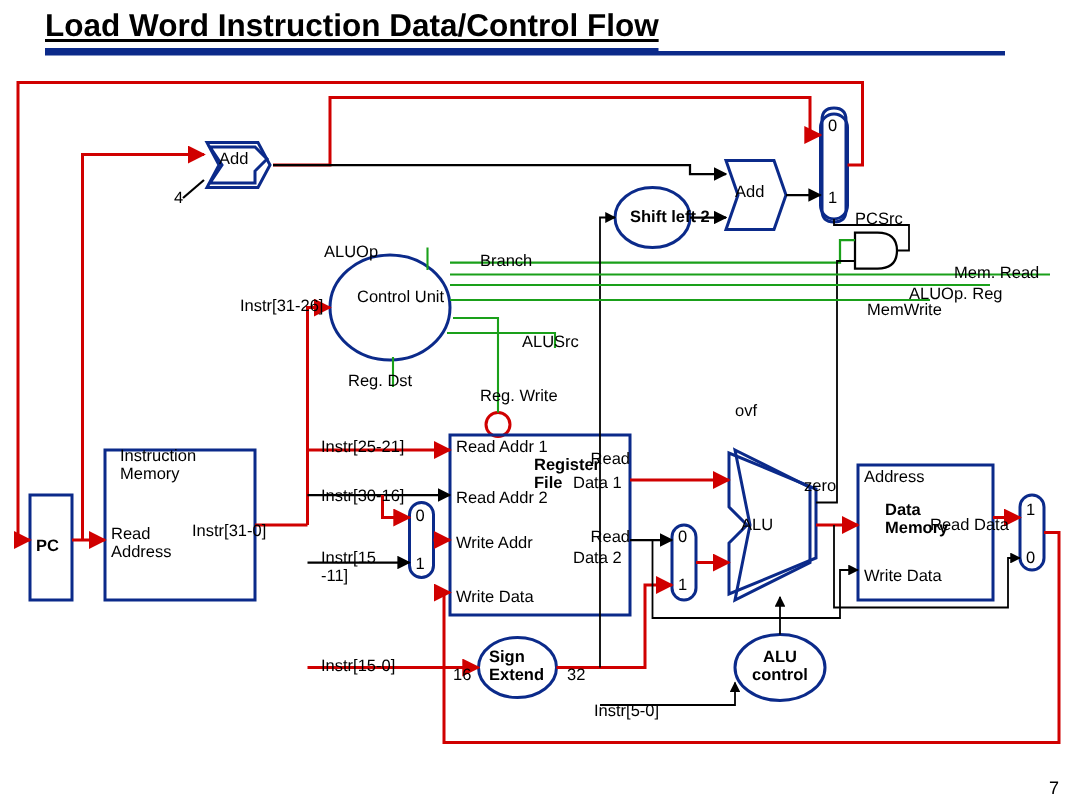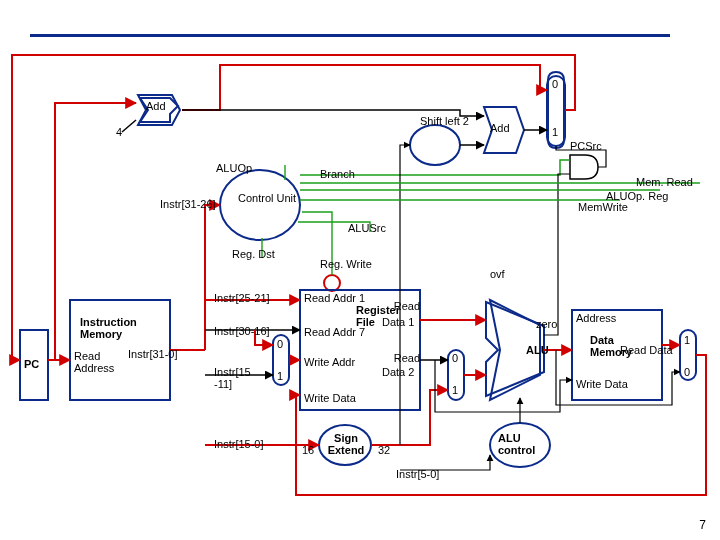--- a/index.html
+++ b/index.html
@@ -47,20 +47,21 @@
     right: 14px;
     bottom: 8px;
     font-size: 12px;
     color: #000;
   }
 </style>
 </head>
 <body>
 
 <div class="page">
+  <div class="title">Load Word Instruction Data/Control Flow</div>
   <div class="title-underline"></div>
 
   <svg width="720" height="540">
 
     <defs>
       <marker id="arr-blk" viewBox="0 0 10 10" refX="9" refY="5" markerWidth="6" markerHeight="6" orient="auto">
         <path d="M0 0 L10 5 L0 10 z" fill="#000"></path>
       </marker>
       <marker id="arr-red" viewBox="0 0 10 10" refX="9" refY="5" markerWidth="6" markerHeight="6" orient="auto">
         <path d="M0 0 L10 5 L0 10 z" fill="#d00000"></path>
@@ -170,75 +171,75 @@
     <path d="M300 190 L660 190" stroke="#1aa01a" stroke-width="1.4" fill="none"></path>
     <path d="M300 183 L700 183" stroke="#1aa01a" stroke-width="1.4" fill="none"></path>
     <path d="M302 212 L332 212 L332 275" stroke="#1aa01a" stroke-width="1.4" fill="none"></path>
 
     <path d="M520 423 L520 398" stroke="#000" stroke-width="1.2" fill="none" marker-end="url(#arr-blk)"></path>
   </svg>
 
   <div class="lbl" style="left:146px;top:100px">Add</div>
   <div class="lbl" style="left:490px;top:122px">Add</div>
   <div class="lbl" style="left:116px;top:126px">4</div>
-  <div class="lbl" style="left:420px;top:115px;font-weight:normal">Shift left 2</div>
+  <div class="lbl" style="left:420px;top:139px;font-weight:bold">Shift left 2</div>
   <div class="lbl" style="left:570px;top:140px">PCSrc</div>
   <div class="lbl" style="left:552px;top:78px">0</div>
   <div class="lbl" style="left:552px;top:126px">1</div>
 
   <div class="lbl" style="left:216px;top:162px">ALUOp</div>
   <div class="lbl" style="left:320px;top:168px">Branch</div>
   <div class="lbl" style="left:238px;top:192px;font-weight:normal">Control Unit</div>
   <div class="lbl" style="left:160px;top:198px">Instr[31-26]</div>
   <div class="lbl" style="left:348px;top:222px">ALUSrc</div>
   <div class="lbl" style="left:232px;top:248px">Reg. Dst</div>
   <div class="lbl" style="left:320px;top:258px">Reg. Write</div>
   <div class="lbl" style="left:636px;top:176px">Mem. Read</div>
   <div class="lbl" style="left:606px;top:190px">ALUOp. Reg</div>
   <div class="lbl" style="left:578px;top:201px">MemWrite</div>
 
   <div class="lbl" style="left:24px;top:358px;font-weight:bold">PC</div>
-  <div class="lbl" style="left:80px;top:316px;font-weight:bold;width:80px;white-space:normal">Instruction Memory</div>
+  <div class="lbl" style="left:80px;top:298px;font-weight:normal;width:80px;white-space:normal">Instruction Memory</div>
   <div class="lbl" style="left:74px;top:350px;width:50px;white-space:normal">Read Address</div>
   <div class="lbl" style="left:128px;top:348px">Instr[31-0]</div>
 
   <div class="lbl" style="left:214px;top:292px">Instr[25-21]</div>
   <div class="lbl" style="left:214px;top:325px">Instr[30-16]</div>
   <div class="lbl" style="left:214px;top:366px;width:48px;white-space:normal">Instr[15 -11]</div>
   <div class="lbl" style="left:214px;top:438px">Instr[15-0]</div>
 
   <div class="lbl" style="left:304px;top:292px">Read Addr 1</div>
-  <div class="lbl" style="left:304px;top:326px">Read Addr 7</div>
+  <div class="lbl" style="left:304px;top:326px">Read Addr 2</div>
   <div class="lbl" style="left:304px;top:356px">Write Addr</div>
   <div class="lbl" style="left:304px;top:392px">Write Data</div>
   <div class="lbl" style="left:356px;top:304px;font-weight:bold;width:60px;white-space:normal">Register File</div>
   <div class="lbl" style="left:380px;top:300px;width:40px;white-space:normal;text-align:right">Read</div>
   <div class="lbl" style="left:382px;top:316px">Data 1</div>
   <div class="lbl" style="left:380px;top:352px;width:40px;white-space:normal;text-align:right">Read</div>
   <div class="lbl" style="left:382px;top:366px">Data 2</div>
 
   <div class="lbl" style="left:277px;top:338px">0</div>
   <div class="lbl" style="left:277px;top:370px">1</div>
 
   <div class="lbl" style="left:452px;top:352px">0</div>
   <div class="lbl" style="left:452px;top:384px">1</div>
 
-  <div class="lbl" style="left:526px;top:344px;font-weight:bold">ALU</div>
+  <div class="lbl" style="left:494px;top:344px;font-weight:normal">ALU</div>
   <div class="lbl" style="left:490px;top:268px">ovf</div>
   <div class="lbl" style="left:536px;top:318px">zero</div>
-  <div class="lbl" style="left:498px;top:432px;font-weight:bold;width:44px;white-space:normal;">ALU control</div>
+  <div class="lbl" style="left:498px;top:432px;font-weight:bold;width:44px;white-space:normal;text-align:center">ALU control</div>
 
   <div class="lbl" style="left:590px;top:334px;font-weight:bold;width:56px;white-space:normal">Data Memory</div>
   <div class="lbl" style="left:576px;top:312px">Address</div>
   <div class="lbl" style="left:576px;top:378px">Write Data</div>
   <div class="lbl" style="left:620px;top:344px">Read Data</div>
 
   <div class="lbl" style="left:684px;top:334px">1</div>
   <div class="lbl" style="left:684px;top:366px">0</div>
 
-  <div class="lbl" style="left:326px;top:432px;font-weight:bold;width:40px;white-space:normal;text-align:center">Sign Extend</div>
+  <div class="lbl" style="left:326px;top:432px;font-weight:bold;width:40px;white-space:normal;text-align:left">Sign Extend</div>
   <div class="lbl" style="left:302px;top:444px">16</div>
   <div class="lbl" style="left:378px;top:444px">32</div>
 
   <div class="lbl" style="left:396px;top:468px">Instr[5-0]</div>
 
   <div class="pageno">7</div>
 </div>
 
 </body></html>

